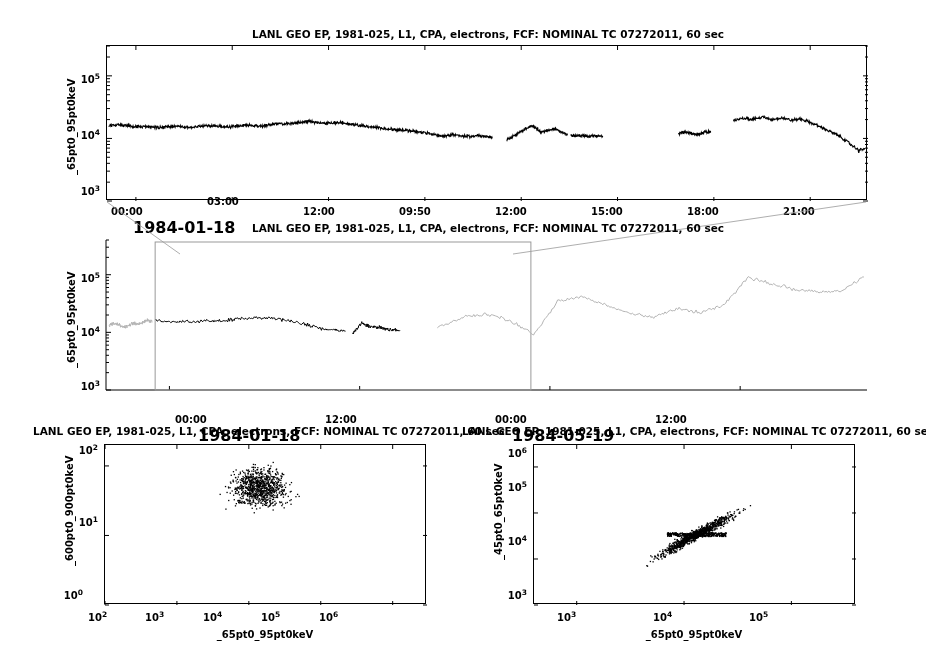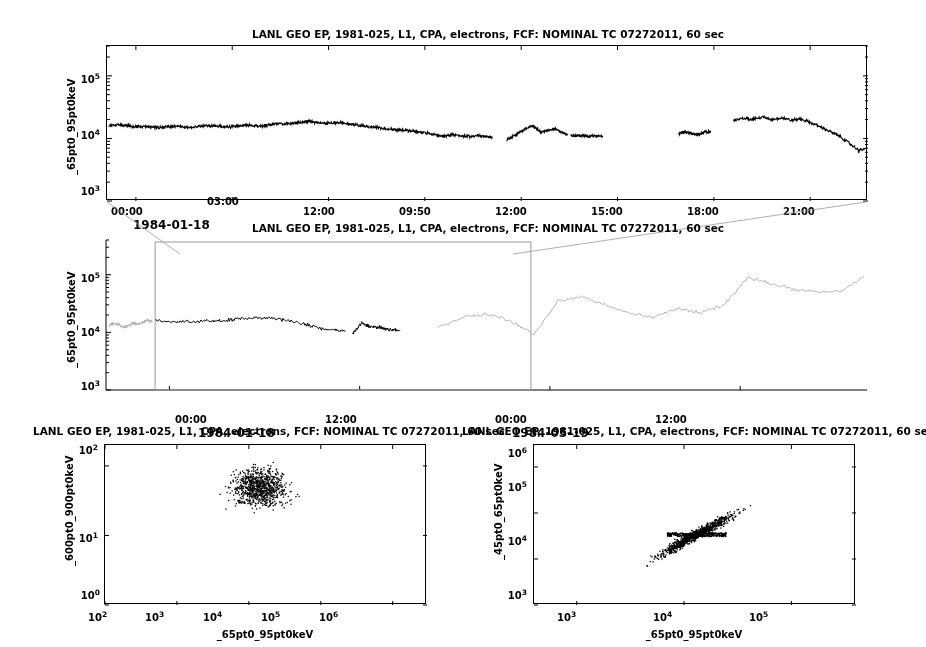--- a/index.html
+++ b/index.html
@@ -60,21 +60,21 @@
   }
   .axis-label-x {
     position: absolute;
     font-size: 10px;
     white-space: nowrap;
     color: #000;
     text-align: center;
   }
   .date-label {
     position: absolute;
-    font-size: 12px;
+    font-size: 16px;
     white-space: nowrap;
     color: #000;
   }
   svg {
     display: block;
     overflow: visible;
   }
   .sup {
     font-size: 7.5px;
     vertical-align: super;
@@ -1154,22 +1154,22 @@
           <rect x="152.45" y="42.02" width="1.3" height="1.3" fill="#000"></rect>
           <rect x="158.22" y="44.82" width="1.3" height="1.3" fill="#000"></rect>
           <rect x="155.48" y="31.77" width="1.3" height="1.3" fill="#000"></rect>
           <rect x="164.04" y="42.54" width="1.3" height="1.3" fill="#000"></rect>
           <rect x="145.94" y="34.41" width="1.3" height="1.3" fill="#000"></rect>
         </svg>
     </div>
 
     <div class="axis-label-y" style="left:64px; top:566px;">_600pt0_900pt0keV</div>
 
-    <div class="tick-label-y" style="left:70px; top:588px; width:30px;"><span>10</span><span class="sup">0</span></div>
-    <div class="tick-label-y" style="left:68px; top:515px; width:30px;margin-top:16px;"><span>10</span><span class="sup">1</span></div>
+    <div class="tick-label-y" style="left:53px; top:588px; width:30px;"><span>10</span><span class="sup">0</span></div>
+    <div class="tick-label-y" style="left:68px; top:515px; width:30px;"><span>10</span><span class="sup">1</span></div>
     <div class="tick-label-y" style="left:68px; top:443px; width:30px;"><span>10</span><span class="sup">2</span></div>
 
     <div class="tick-label-x" style="left:88px; top:610px; width:40px;"><span>10</span><span class="sup">2</span></div>
     <div class="tick-label-x" style="left:145px; top:610px; width:40px;"><span>10</span><span class="sup">3</span></div>
     <div class="tick-label-x" style="left:203px; top:610px; width:40px;"><span>10</span><span class="sup">4</span></div>
     <div class="tick-label-x" style="left:261px; top:610px; width:40px;"><span>10</span><span class="sup">5</span></div>
     <div class="tick-label-x" style="left:319px; top:610px; width:40px;"><span>10</span><span class="sup">6</span></div>
 
     <div class="axis-label-x" style="left:205px; top:629px; width:120px;">_65pt0_95pt0keV</div>
   </div>

